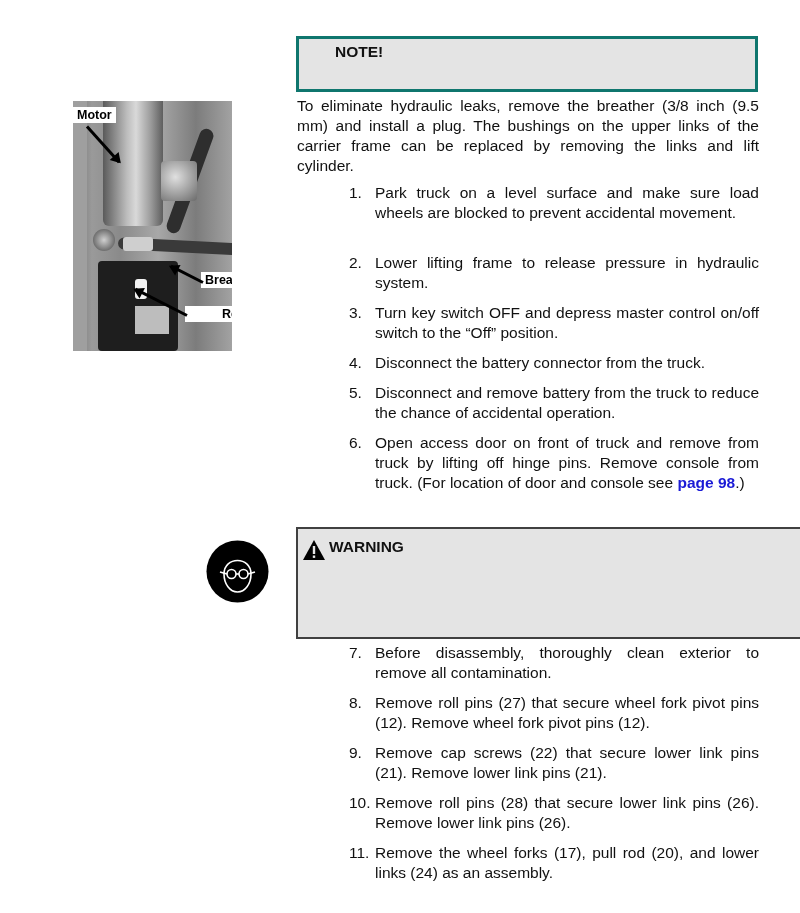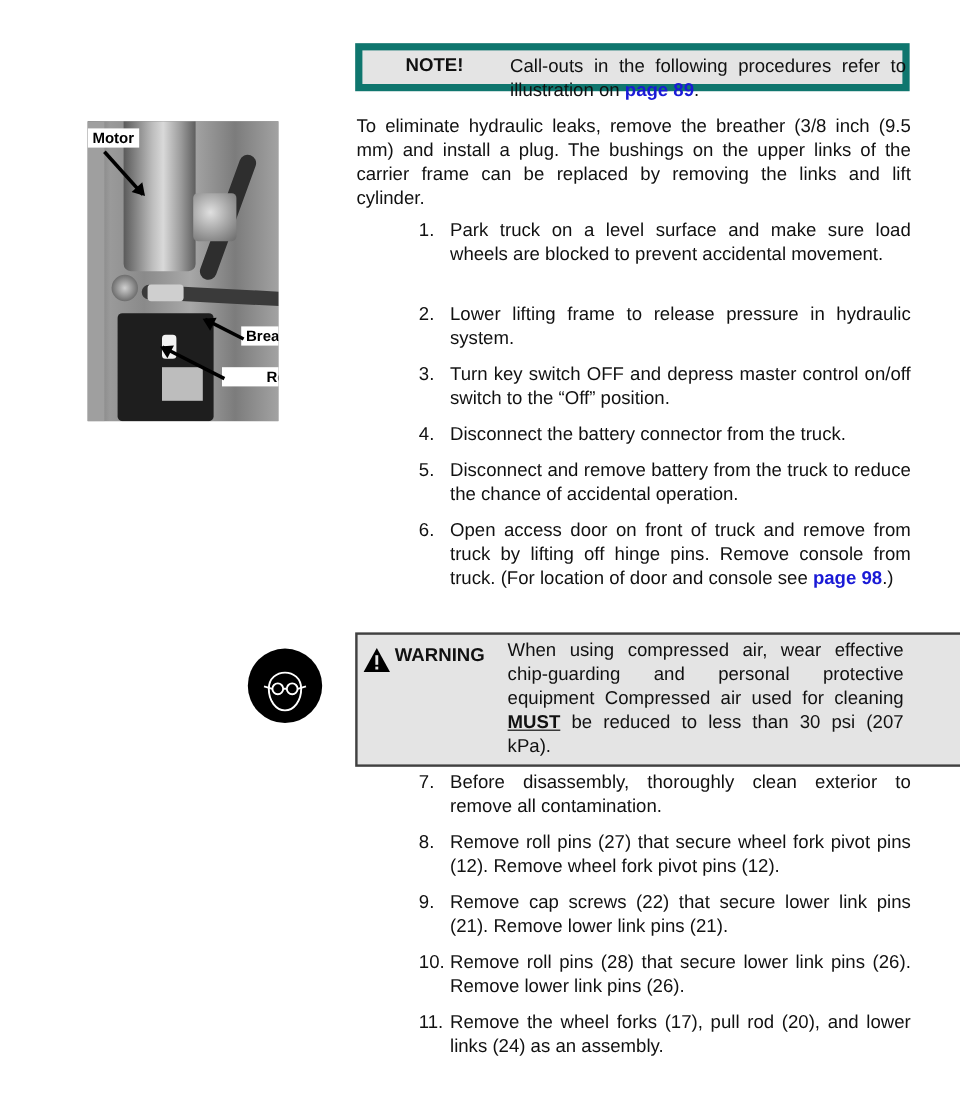--- a/index.html
+++ b/index.html
@@ -1,22 +1,22 @@
 <!DOCTYPE html>
 <html><head>
   <meta charset="utf-8">
   <style>
     html, body { margin: 0; padding: 0; background: #ffffff; }
     body {
       width: 800px; height: 913px; position: relative; overflow: hidden;
       font-family: "Liberation Sans", sans-serif; color: #111111;
     }
     .note-box {
-      position: absolute; left: 296px; top: 36px; width: 462px; height: 40px;
-      background: #e4e4e4; border: 6px solid #0f766e; box-sizing: border-box;
+      position: absolute; left: 296px; top: 36px; width: 462px; height: 56px;
+      background: #e4e4e4; border: 3px solid #0f766e; box-sizing: border-box;
     }
     .note-label {
       position: absolute; left: 36px; top: 4px; font-weight: bold; font-size: 15.5px;
     }
     .note-text {
       position: absolute; left: 123px; top: 4px; width: 330px;
       font-size: 15.5px; line-height: 20px; text-align: justify;
     }
     a.link { color: #1a1ad6; font-weight: bold; text-decoration: none; }
 
@@ -69,21 +69,20 @@
       font-size: 15.5px; line-height: 20px; text-align: justify;
     }
     .must { font-weight: bold; text-decoration: underline; }
     .goggles { position: absolute; left: 206px; top: 540px; }
   </style>
 </head>
 <body>
 
 <div class="note-box">
   <span class="note-label">NOTE!</span>
-  <div class="note-text"><span>Call-outs in the following procedures refer to illustration on </span><a class="link" href="#">page 89</a><span>.</span></div>
 </div>
 
 <div class="photo">
   <div class="bg1"></div>
   <div class="panel"></div>
   <div class="motor"></div>
   <div class="hose2"></div>
   <div class="solenoid"></div>
   <div class="reservoir"></div>
   <div class="label-sticker"></div>
@@ -139,21 +138,20 @@
   <line x1="49" y1="32" x2="42" y2="34" stroke="#fff" stroke-width="1.6"></line>
 </svg>
 
 <div class="warning-box">
   <svg class="warn-icon" width="24" height="22" viewBox="0 0 24 22">
     <polygon points="12,1 23,21 1,21" fill="#000"></polygon>
     <rect x="10.8" y="7" width="2.4" height="8" fill="#e4e4e4"></rect>
     <rect x="10.8" y="16.5" width="2.4" height="2.4" fill="#e4e4e4"></rect>
   </svg>
   <span class="warn-label">WARNING</span>
-  <div class="warn-text"><span>When using compressed air, wear effective chip-guarding and personal protective equipment Compressed air used for cleaning </span><span class="must">MUST</span><span> be reduced to less than 30 psi (207 kPa).</span></div>
 </div>
 
 <div class="step" style="top:643px;">
   <span class="num">7.</span>
   <span class="txt">Before disassembly, thoroughly clean exterior to remove all contamination.</span>
 </div>
 <div class="step" style="top:693px;">
   <span class="num">8.</span>
   <span class="txt">Remove roll pins (27) that secure wheel fork pivot pins (12). Remove wheel fork pivot pins (12).</span>
 </div>

